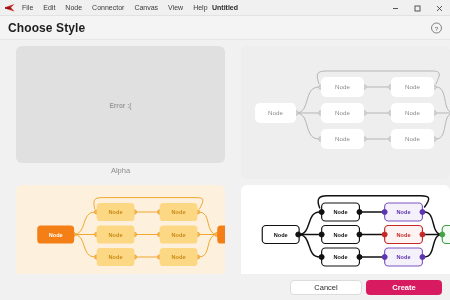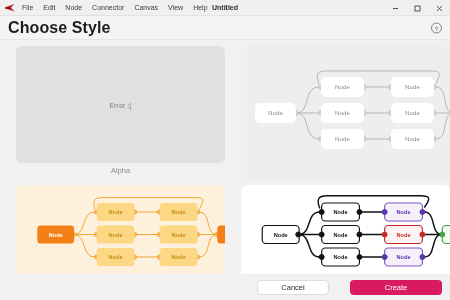--- a/index.html
+++ b/index.html
@@ -49,21 +49,21 @@
   
   .header {
     height: 24px;
     background: #f4f4f4;
     display: flex; align-items: center;
     padding: 0 8px;
     border-bottom: 1px solid #e6e6e6;
     position: relative;
   }
   .header h1 {
-    font-size: 16px; font-weight: bold; color: #1d1d1d;
+    font-size: 12px; font-weight: bold; color: #1d1d1d;
     letter-spacing: .1px;
   }
   .help-btn {
     position: absolute; right: 7px; top: 50%;
     transform: translateY(-50%);
     width: 13px; height: 13px;
     display: flex; align-items: center; justify-content: center;
   }
 
   
@@ -109,36 +109,36 @@
 
   .graph { position: absolute; inset: 0; }
   .graph svg { width: 100%; height: 100%; display: block; }
 
   
   .footer {
     position: absolute; left: 0; right: 0; bottom: 0;
     height: 26px;
     background: #f1f1f1;
     display: flex; align-items: center; justify-content: flex-end;
-    gap: 21px; padding-right: 8px;
+    gap: 4px; padding-right: 8px;
   }
   .btn {
     font-size: 7.5px;
     border-radius: 4px;
     height: 15px;
     display: flex; align-items: center; justify-content: center;
     cursor: pointer;
     border: 1px solid transparent;
   }
   .btn-cancel {
     width: 72px; background: #ffffff; color: #2b2b2b;
     border-color: #dcdcdc;
   }
   .btn-create {
-    width: 92px; color: #ffffff; font-weight: normal;
+    width: 76px; color: #ffffff; font-weight: bold;
   }
 </style>
 </head>
 <body>
 
 <div class="titlebar">
   <div class="app-logo">
     <svg width="12" height="12" viewBox="0 0 12 12">
       <path d="M1 5.2 L10.5 2 L7 5.6 L10.5 9.4 L1 6.4 Z" fill="#c62828"></path>
       <path d="M1 5.6 L7 5.6 L5.8 6.9 L1 6.4 Z" fill="#7b1010"></path>

